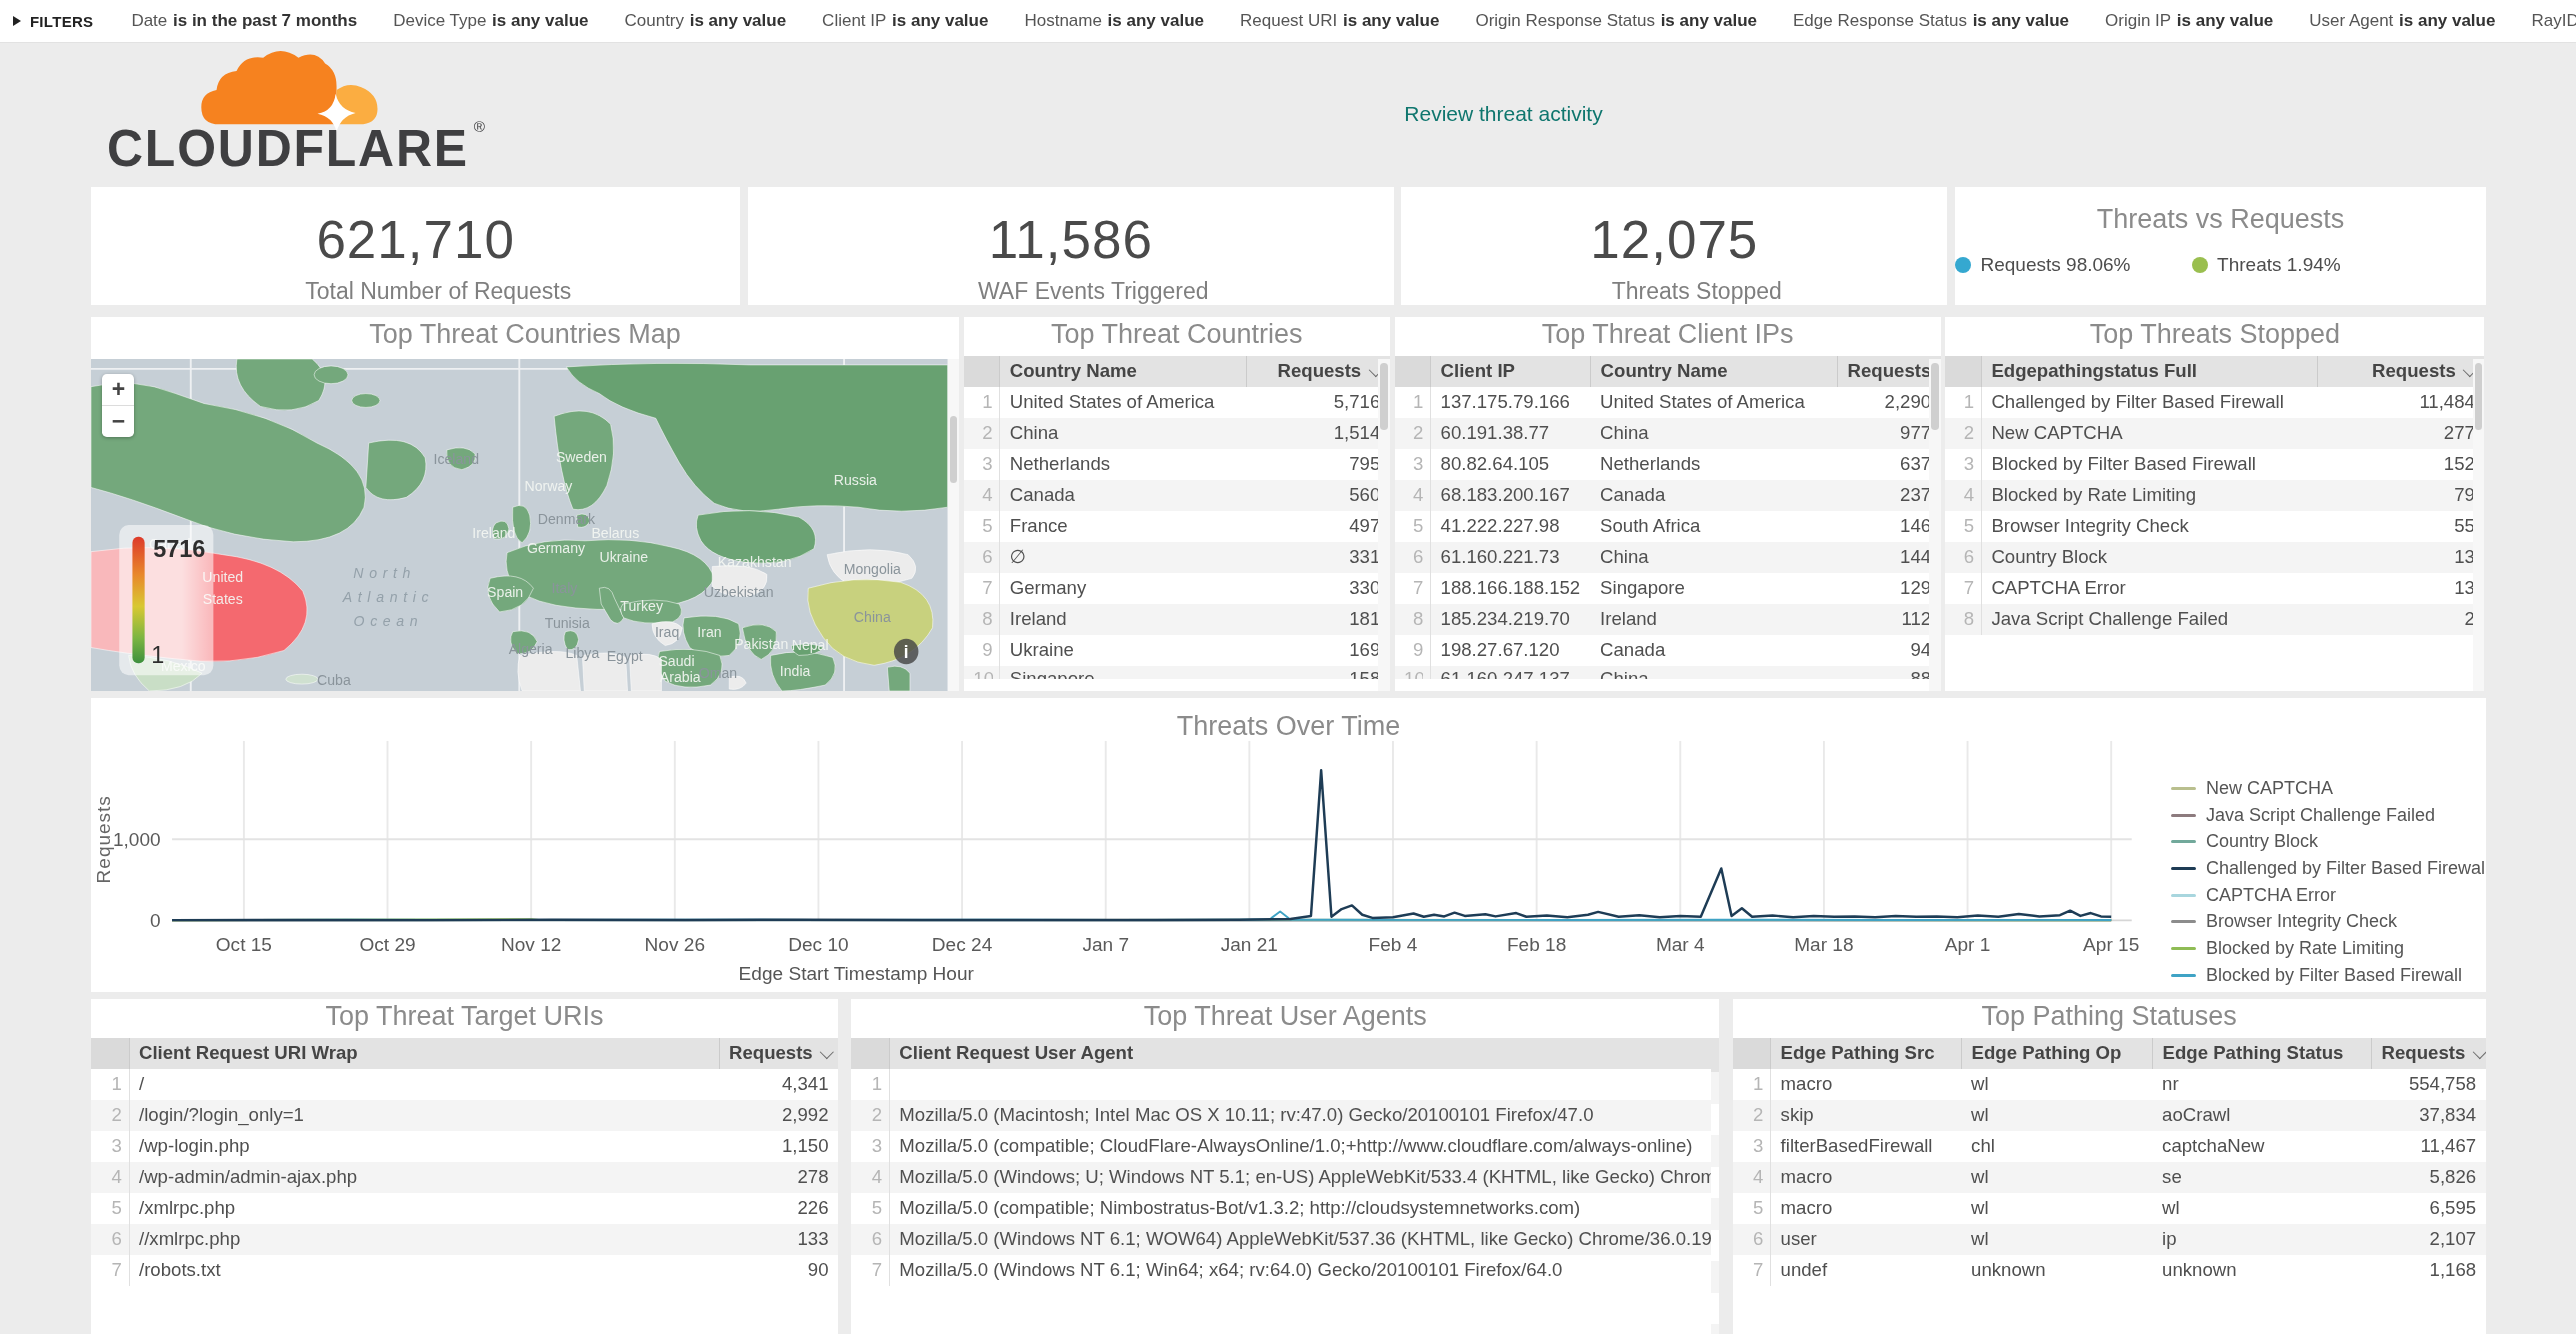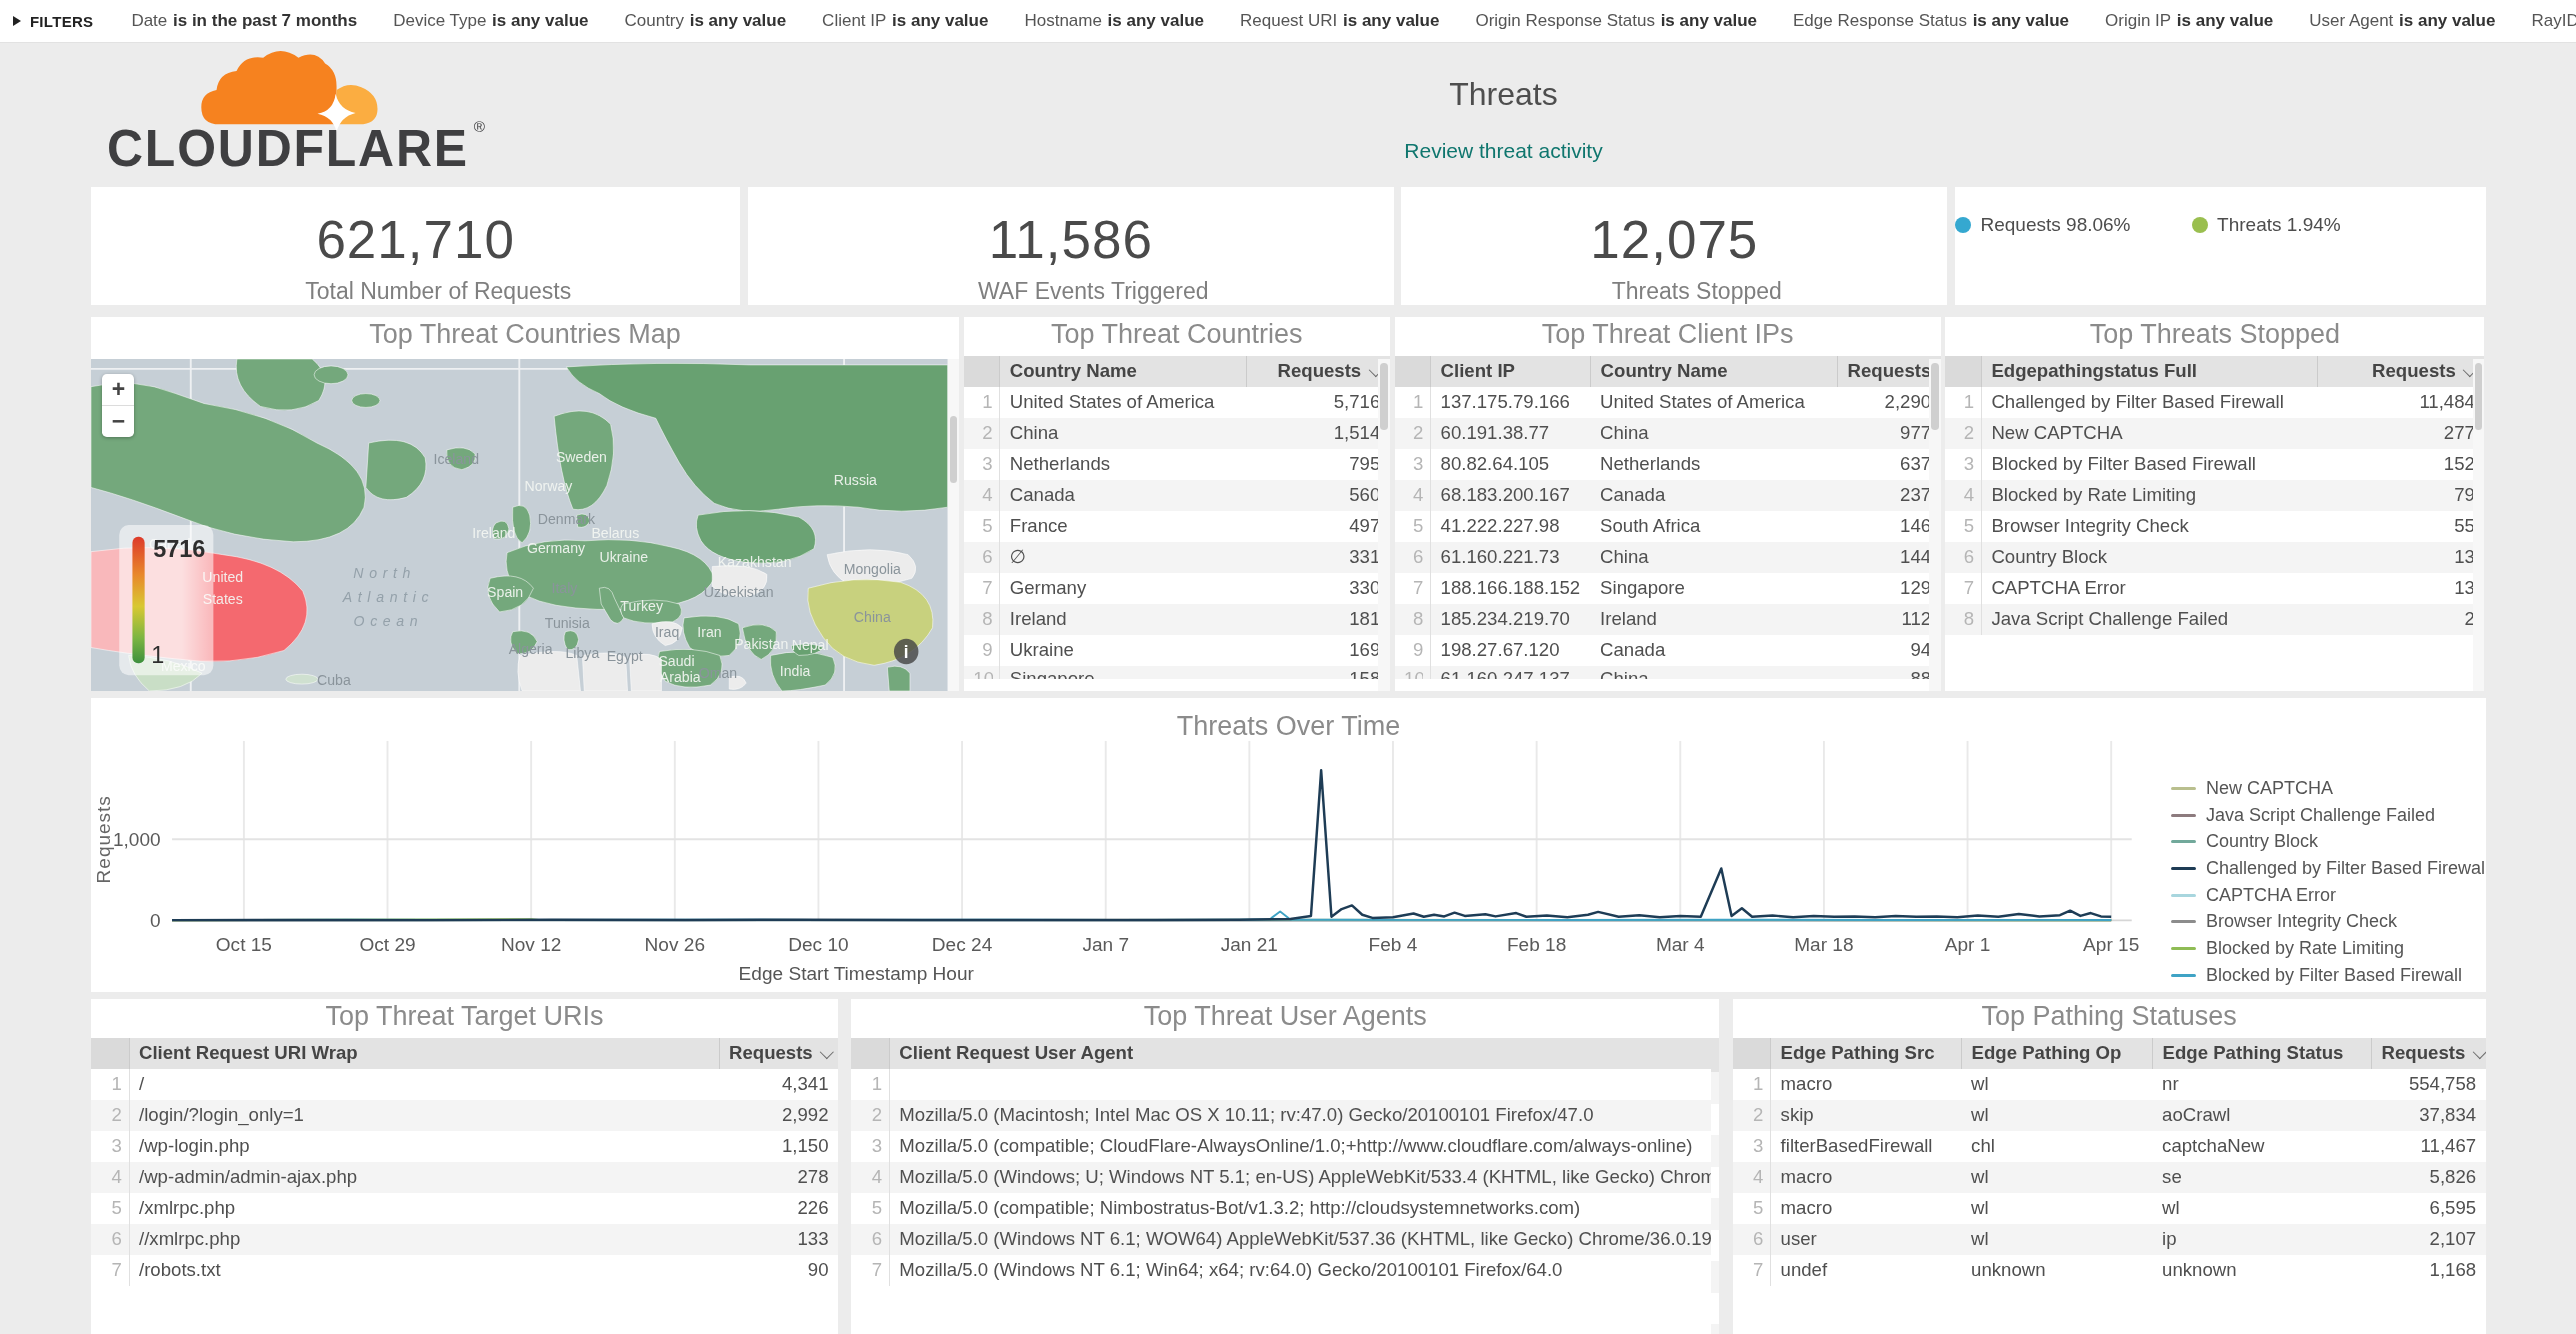--- a/index.html
+++ b/index.html
@@ -123,38 +123,38 @@
   <svg class="logo" width="381" height="130" viewBox="0 0 400 136">
     <g>
       <path fill="#f6821f" d="M118 82 Q99 82 99 64 Q99 49 115 46 Q117 28 136 26 Q144 9 164 12 Q182 -2 201 12 Q219 3 229 18 Q241 25 241 42 L241 82 Z"></path>
       <path fill="#fbad41" d="M241 82 L241 46 Q253 37 267 43 Q284 50 284 66 Q284 80 269 82 Z"></path>
       <path fill="#ffffff" d="M240 50 Q244 67 261 70 Q245 74 241 90 Q237 74 221 71 Q238 68 240 50 Z"></path>
     </g>
     <text x="0" y="126" font-size="55" font-weight="800" letter-spacing="2" fill="#3f3f41" textLength="380" lengthAdjust="spacingAndGlyphs">CLOUDFLARE</text>
     <text x="385" y="90" font-size="16" fill="#3f3f41">®</text>
   </svg>
   <div class="title-block">
-    <div class="page-title">Threats</div>
     <div class="page-subtitle">Review threat activity</div>
   </div>
 
   <div class="kpi-row">
     <div class="panel kpi">
       <div class="kpi-value">621,710</div>
       <div class="kpi-label">Total Number of Requests</div>
     </div>
     <div class="panel kpi">
       <div class="kpi-value">11,586</div>
       <div class="kpi-label">WAF Events Triggered</div>
     </div>
     <div class="panel kpi">
       <div class="kpi-value">12,075</div>
       <div class="kpi-label">Threats Stopped</div>
     </div>
     <div class="panel tvr">
+      <div class="panel-title">Threats vs Requests</div>
       <div class="tvr-legend">
         <div class="tvr-row">
           <span class="tvr-dot" id="tvrDot0" style="background: rgb(53, 168, 208);"></span>
           <span class="tvr-label">Requests 98.06%</span>
         </div>
         <div class="tvr-row">
           <span class="tvr-dot" id="tvrDot1" style="background: rgb(154, 191, 79);"></span>
           <span class="tvr-label">Threats 1.94%</span>
         </div>
       </div>

